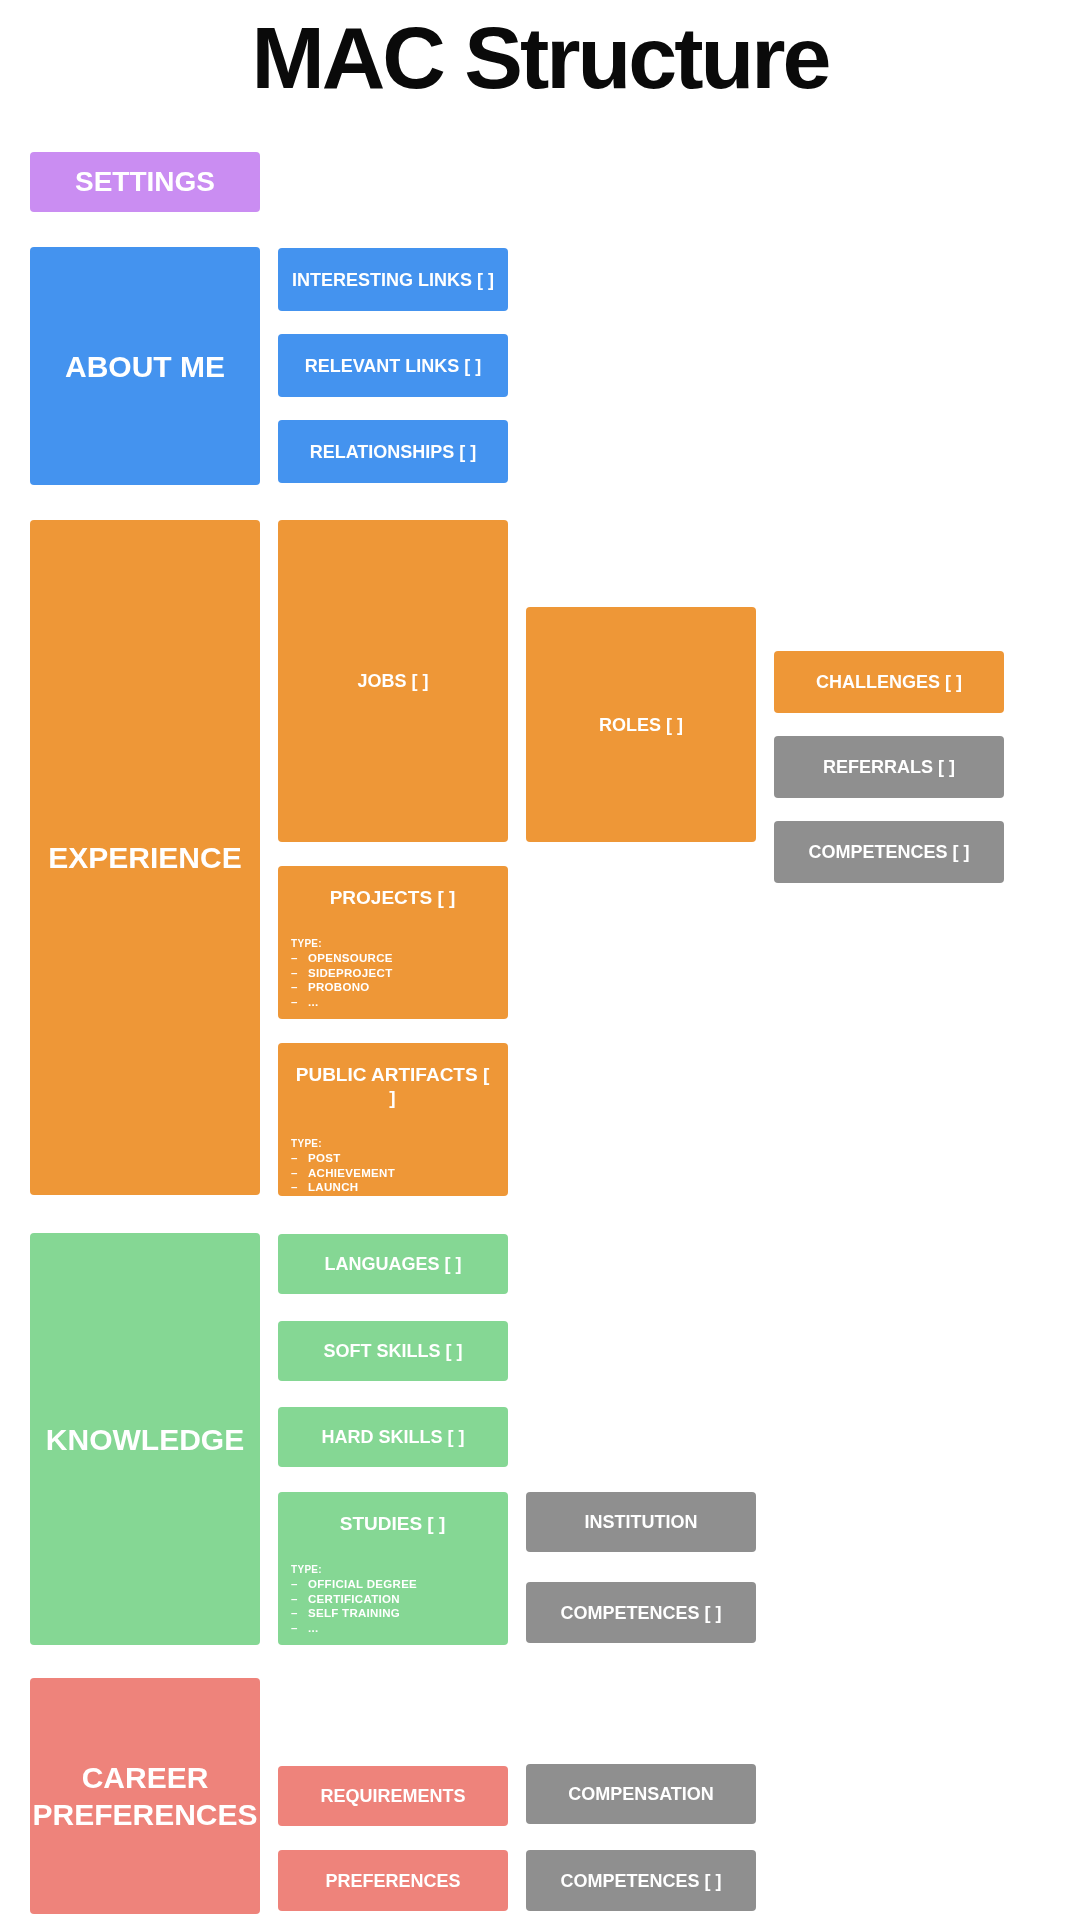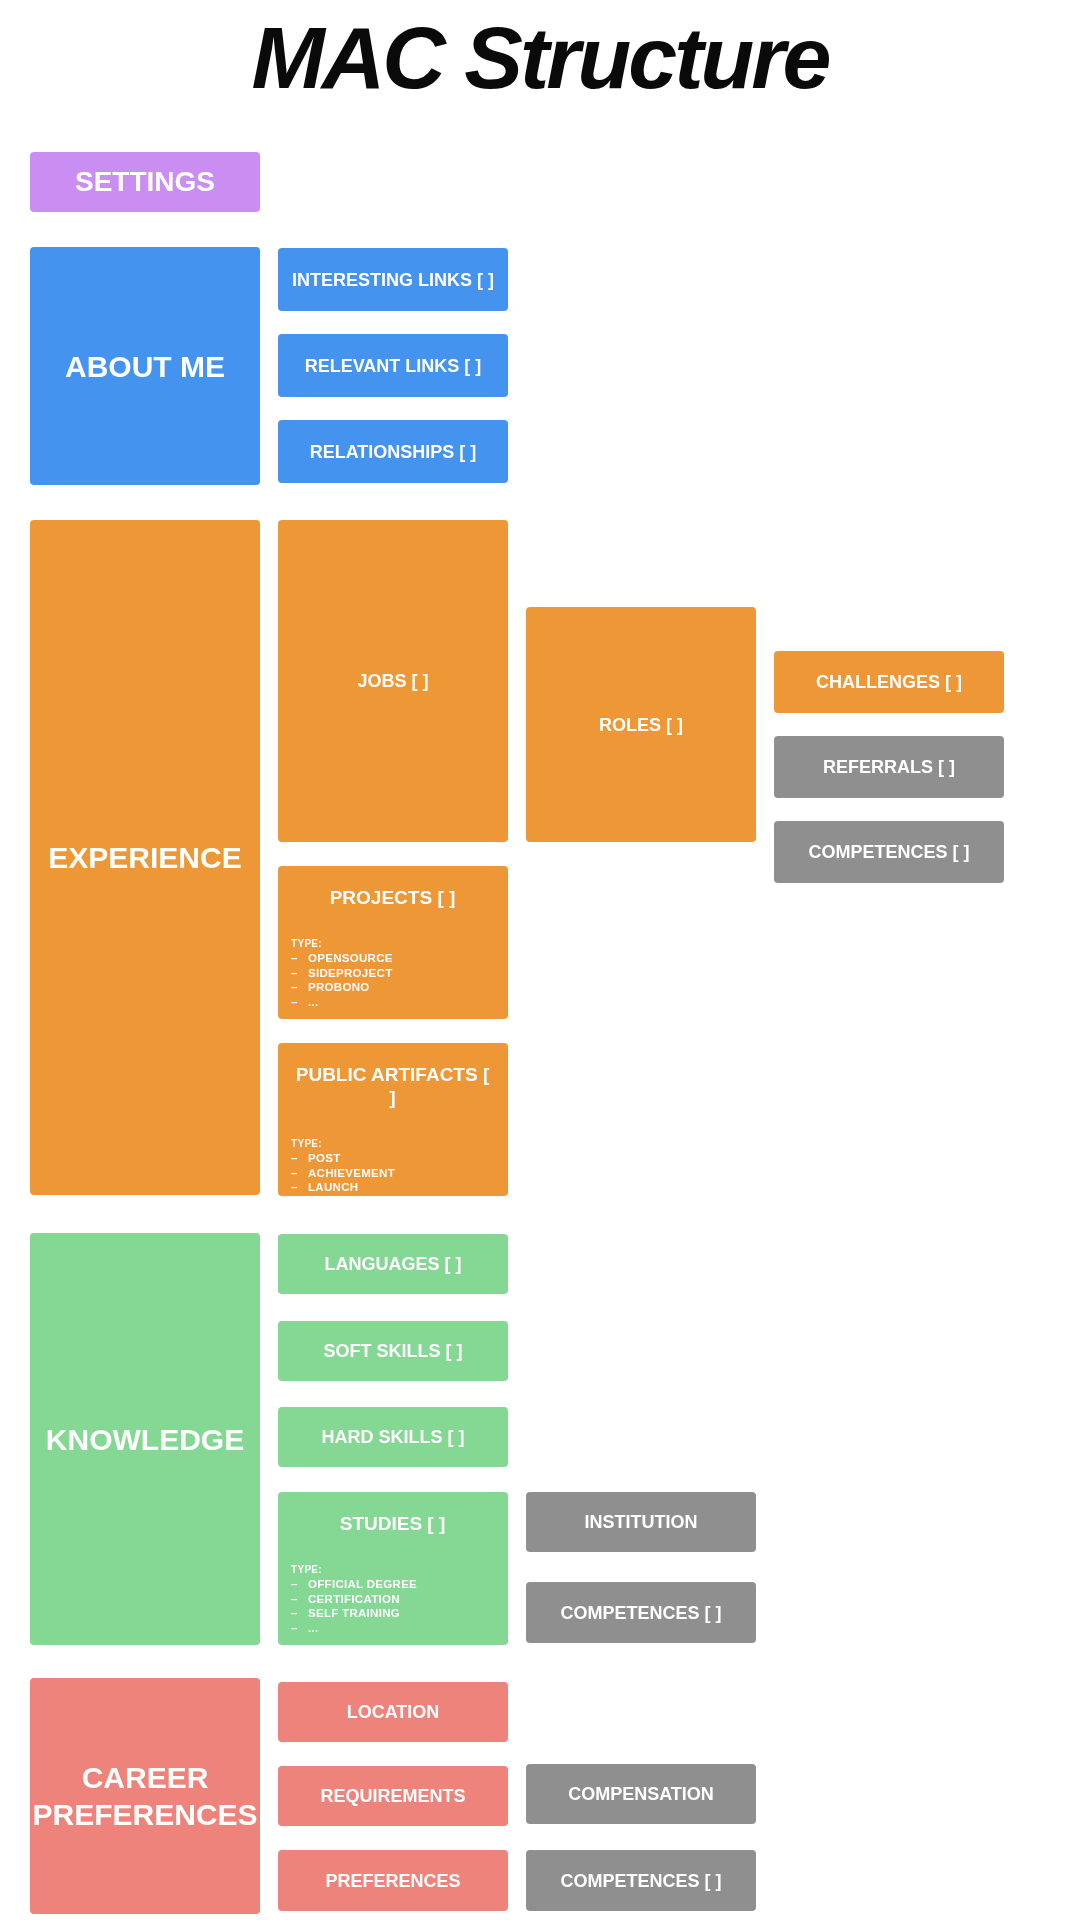--- a/index.html
+++ b/index.html
@@ -2,21 +2,21 @@
 <html style="--c-purple: #ca8df2; --c-blue: #4493ef; --c-orange: #ee9737; --c-gray: #8f8f8f; --c-green: #85d794; --c-salmon: #ee837b; --c-label_text: #ffffff; --c-title: #0a0a0a;"><head>
 <meta charset="utf-8">
 <style>
   * { margin:0; padding:0; box-sizing:border-box; }
   html,body { background:#ffffff; }
   body { font-family:"Liberation Sans","DejaVu Sans",sans-serif; }
   .canvas { position:relative; width:1080px; height:1920px; background:#ffffff; overflow:hidden; }
 
   .title { position:absolute; top:0; left:0; width:100%; height:112px; line-height:116px;
            text-align:center; font-size:88px; font-weight:800; letter-spacing:-3px;
-           color:var(--c-title,#0a0a0a);font-style:italic; }
+           color:var(--c-title,#0a0a0a); }
 
   .box { position:absolute; border-radius:4px; color:var(--c-label_text,#ffffff);
          display:flex; align-items:center; justify-content:center; text-align:center; }
 
   .col1 { left:30px;  width:230px; }
   .col2 { left:278px; width:230px; }
   .col3 { left:526px; width:230px; }
   .col4 { left:774px; width:230px;margin-top:42px; }
 
   .bg-purple { background:var(--c-purple,#ca8df2); }
@@ -166,23 +166,20 @@
   <div class="box col3 bg-gray label-small" style="top:1492px;height:60px">
     <span>INSTITUTION</span>
   </div>
   <div class="box col3 bg-gray label-small" style="top:1582px;height:61px">
     <span>COMPETENCES [ ]</span>
   </div>
 
   <div class="box col1 bg-salmon label-big" style="top:1678px;height:236px">
     <span>CAREER PREFERENCES</span>
   </div>
-  <div class="box col2 bg-salmon label-small" style="top:1682px;height:60px">
-    <span>LOCATION</span>
-  </div>
   <div class="box col2 bg-salmon label-small" style="top:1766px;height:60px">
     <span>REQUIREMENTS</span>
   </div>
   <div class="box col2 bg-salmon label-small" style="top:1850px;height:61px">
     <span>PREFERENCES</span>
   </div>
   <div class="box col3 bg-gray label-small" style="top:1764px;height:60px">
     <span>COMPENSATION</span>
   </div>
   <div class="box col3 bg-gray label-small" style="top:1850px;height:61px">

